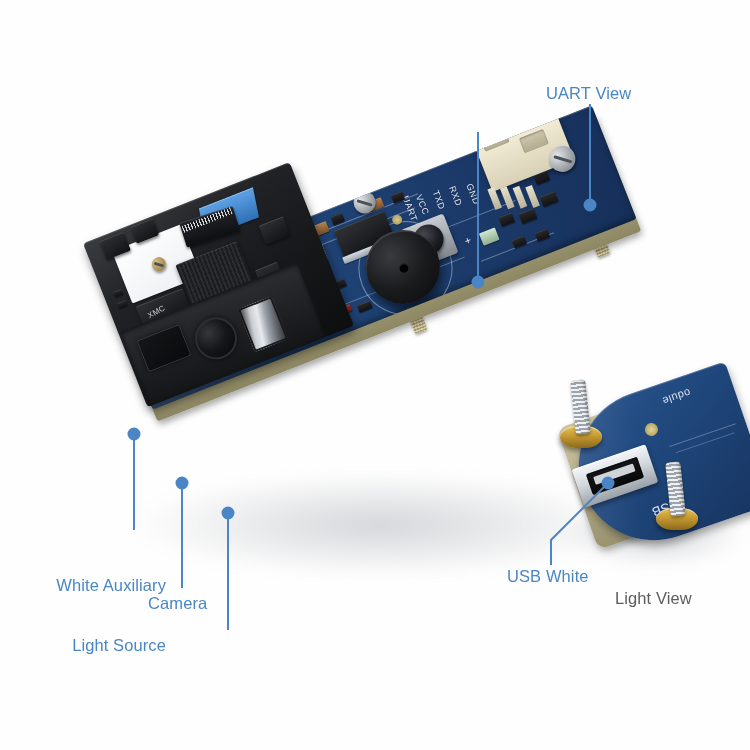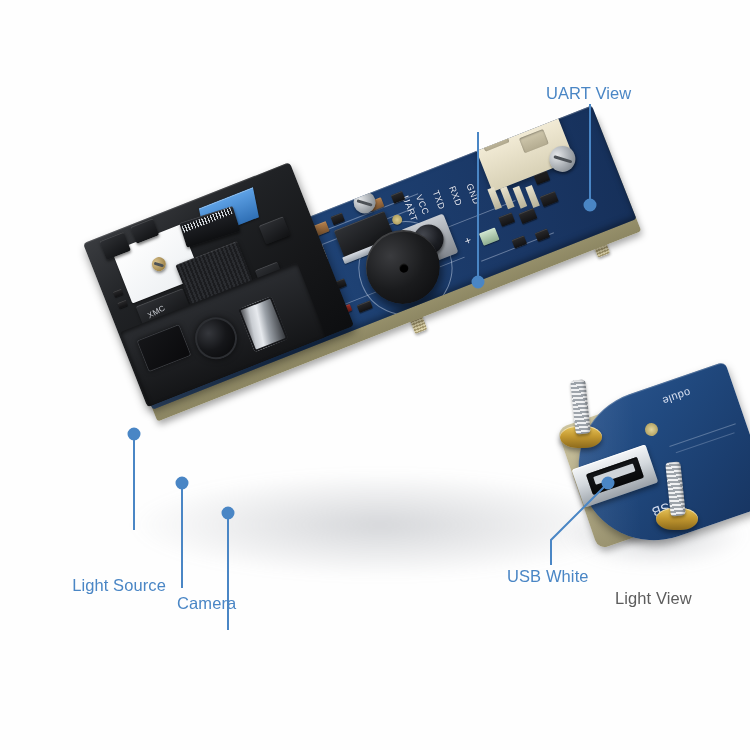--- a/index.html
+++ b/index.html
@@ -395,23 +395,24 @@
 
       <path d="M 604 487 L 551 540 L 551 565" fill="none"></path>
       <circle cx="608" cy="483" r="5.5"></circle>
     </g>
   </svg>
 
   <div class="label" style="left:546px;top:83px;">UART View</div>
 
 
   <div class="label right" style="left:0px;top:535px;width:166px;">
+    <div>White Auxiliary</div>
     <div>Light Source</div>
   </div>
 
-  <div class="label" style="left:148px;top:593px;margin-left:29px;">Camera</div>
+  <div class="label" style="left:148px;top:593px;">Camera</div>
 
 
   <div class="label" style="left:507px;top:566px;">USB White</div>
 
   <div class="label gray" style="left:615px;top:588px;">Light View</div>
 
 </div>
 
 </body></html>

